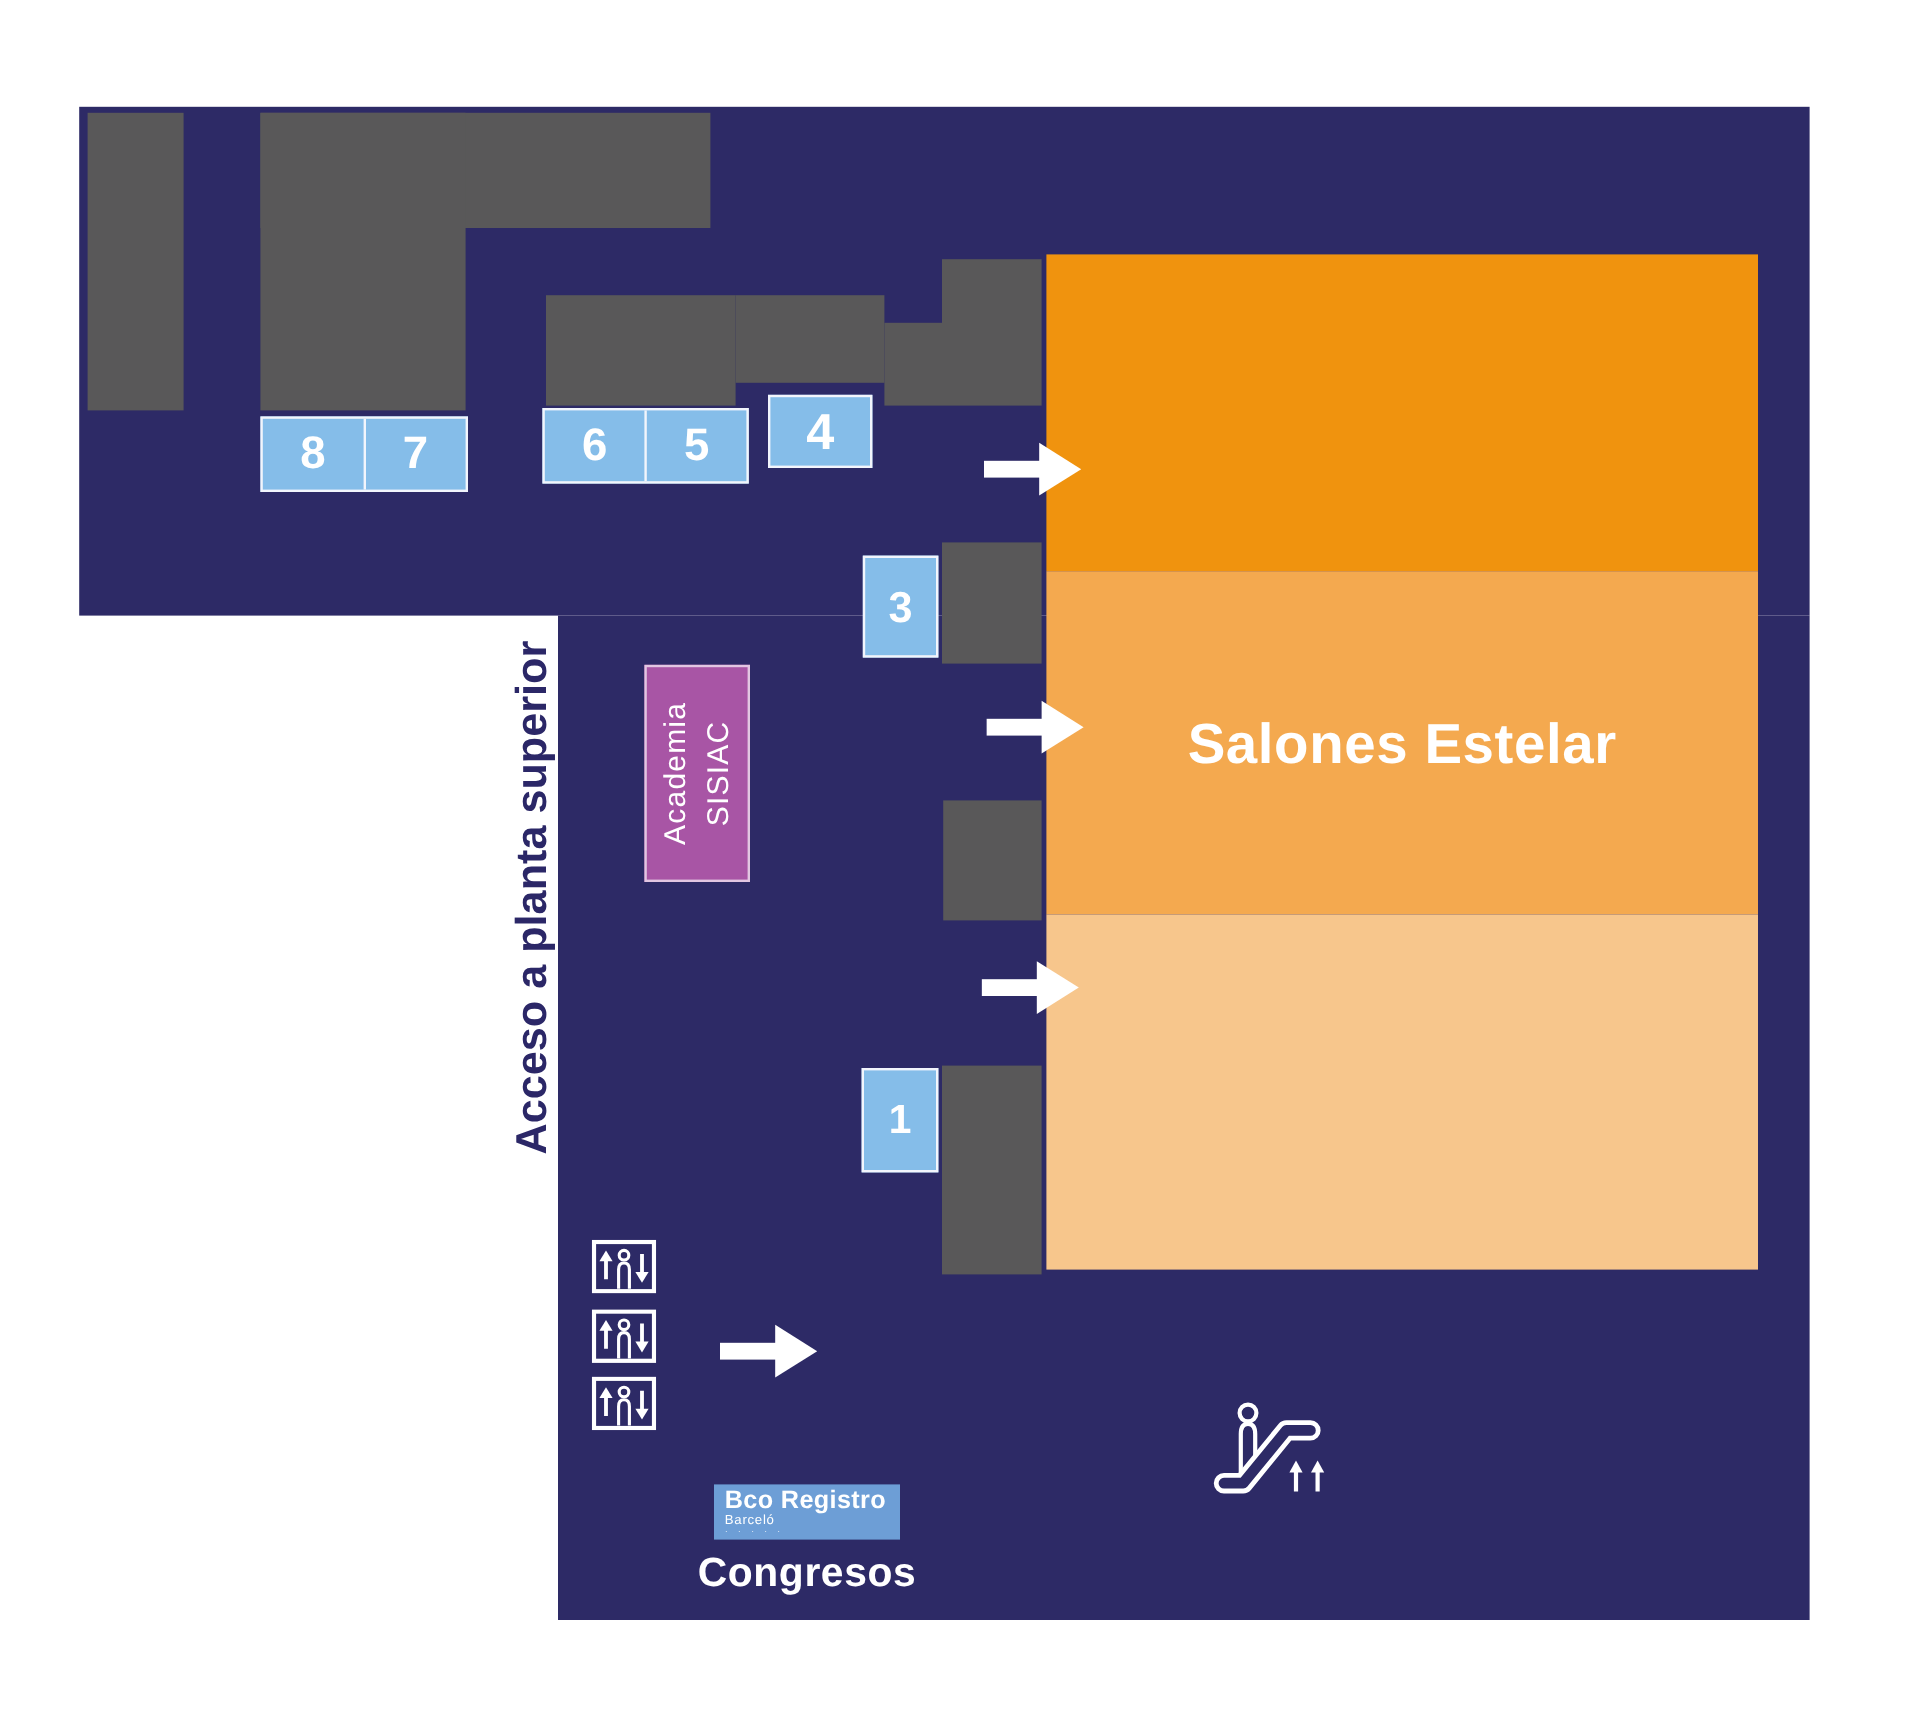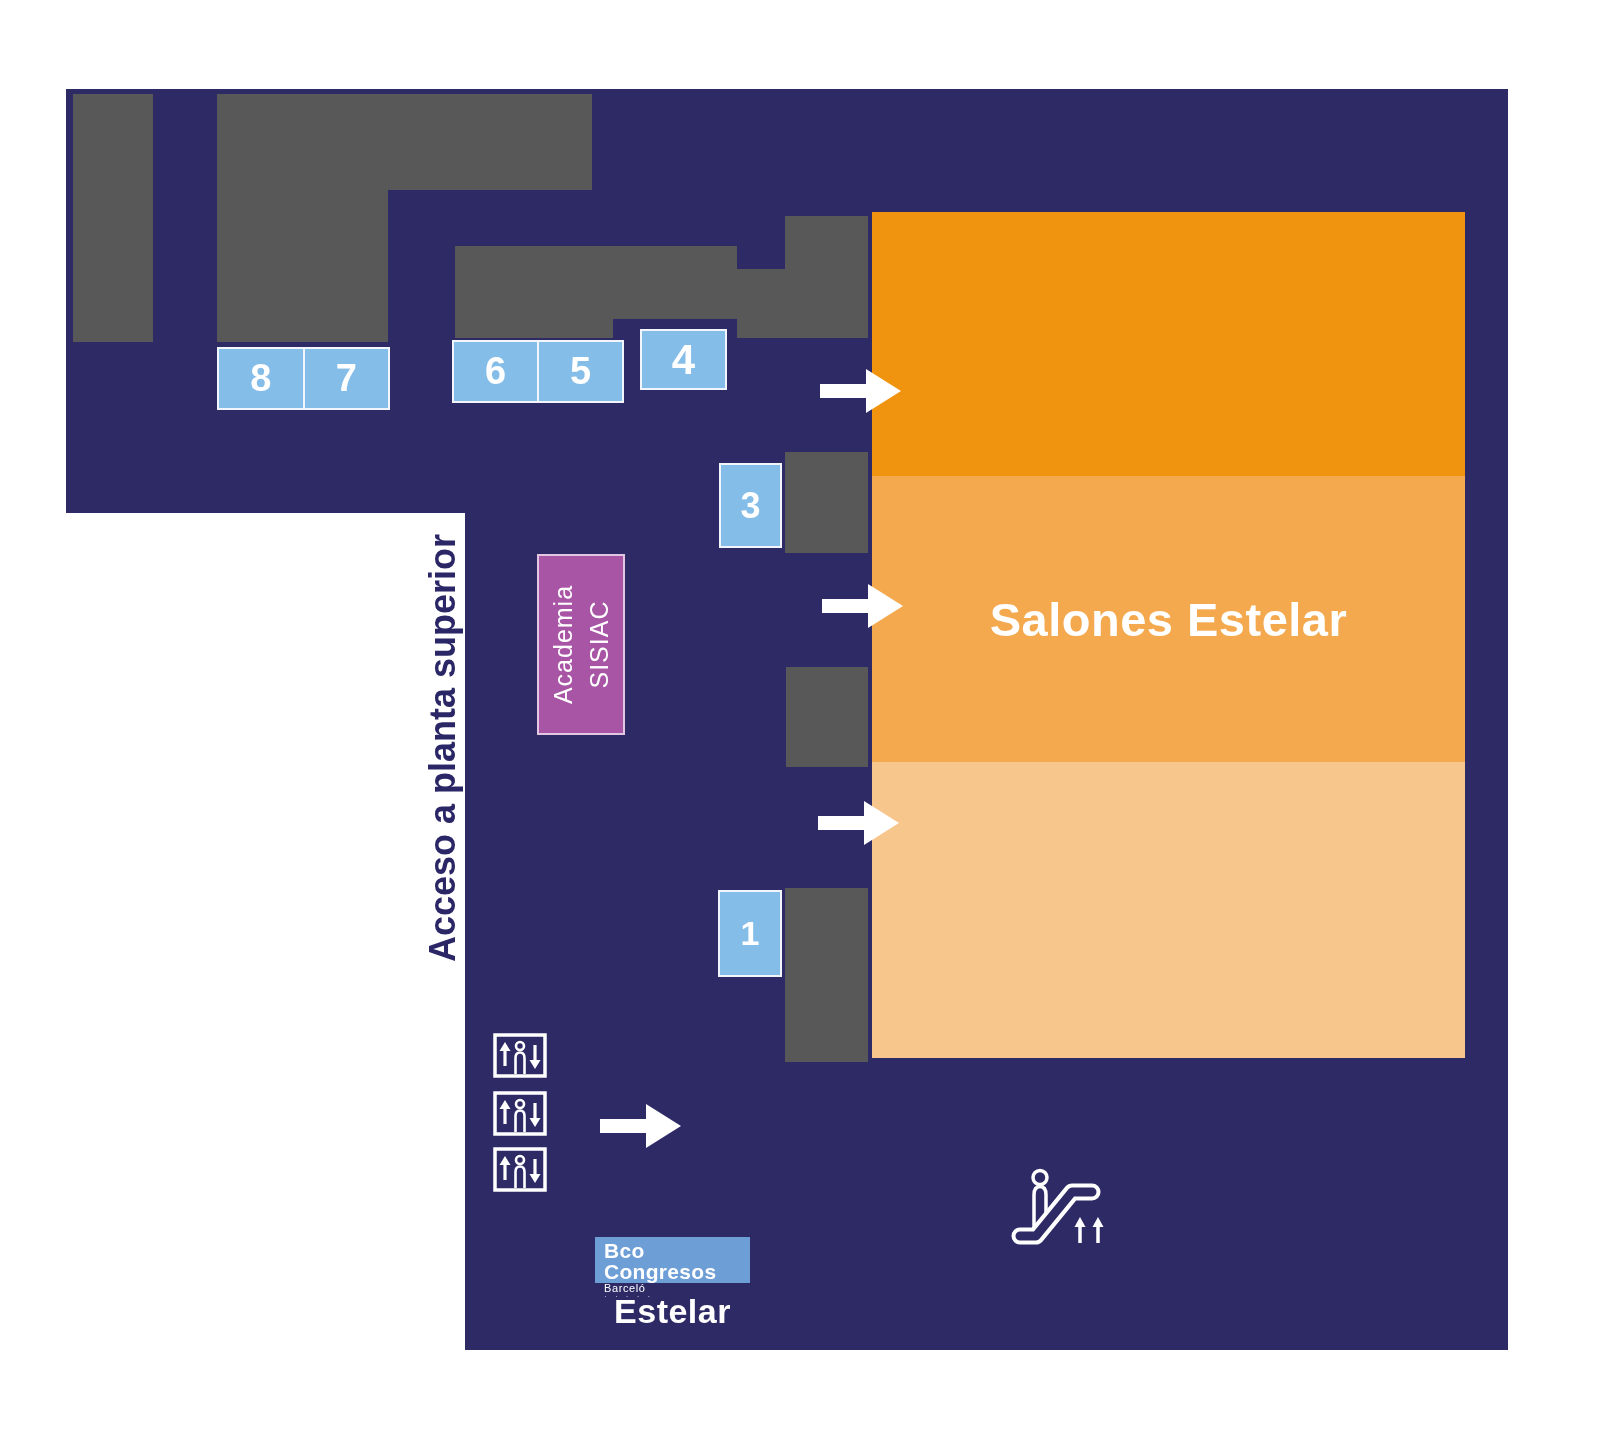--- a/index.html
+++ b/index.html
@@ -172,19 +172,19 @@
       <path d="M20 68 H36 L72 24 H92" stroke="#fff" stroke-width="17" stroke-linecap="round" stroke-linejoin="round" fill="none"></path>
       <path d="M20 68 H36 L72 24 H92" stroke="var(--navy)" stroke-width="9" stroke-linecap="round" stroke-linejoin="round" fill="none"></path>
       <line x1="80" y1="75" x2="80" y2="58" stroke="#fff" stroke-width="3.5"></line>
       <polygon points="80,49 74.5,59 85.5,59" fill="#fff"></polygon>
       <line x1="98" y1="75" x2="98" y2="58" stroke="#fff" stroke-width="3.5"></line>
       <polygon points="98,49 92.5,59 103.5,59" fill="#fff"></polygon>
     </svg>
   </div>
 
   <div class="abs logo-box">
-    <div class="logo-main">Bco Congresos</div>
+    <div class="logo-main">Bco Registro</div>
     <div class="logo-sub">Barceló</div>
     <div class="logo-dots">· · · · ·</div>
   </div>
-  <div class="abs registro">Estelar</div>
+  <div class="abs registro">Congresos</div>
 
 </div>
 
 </body></html>

